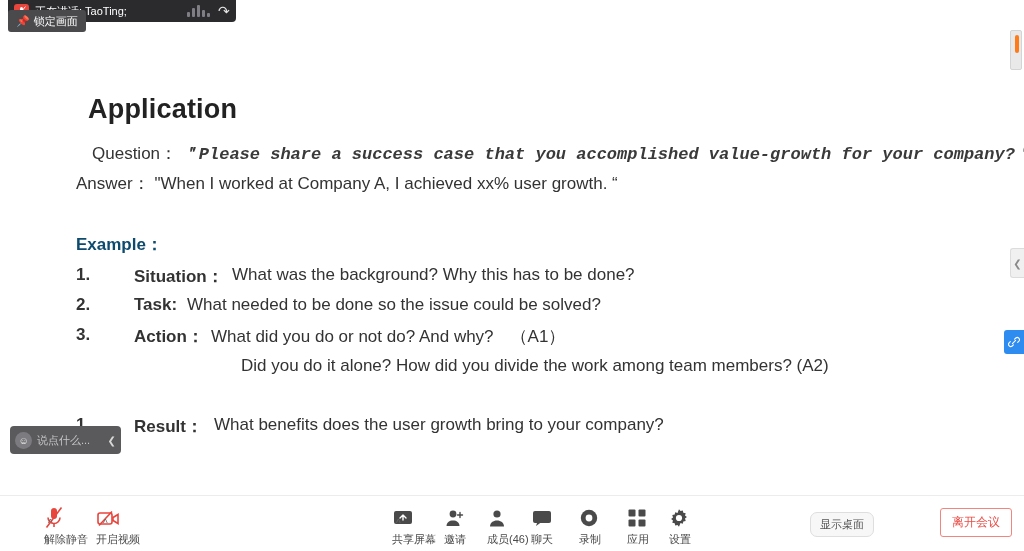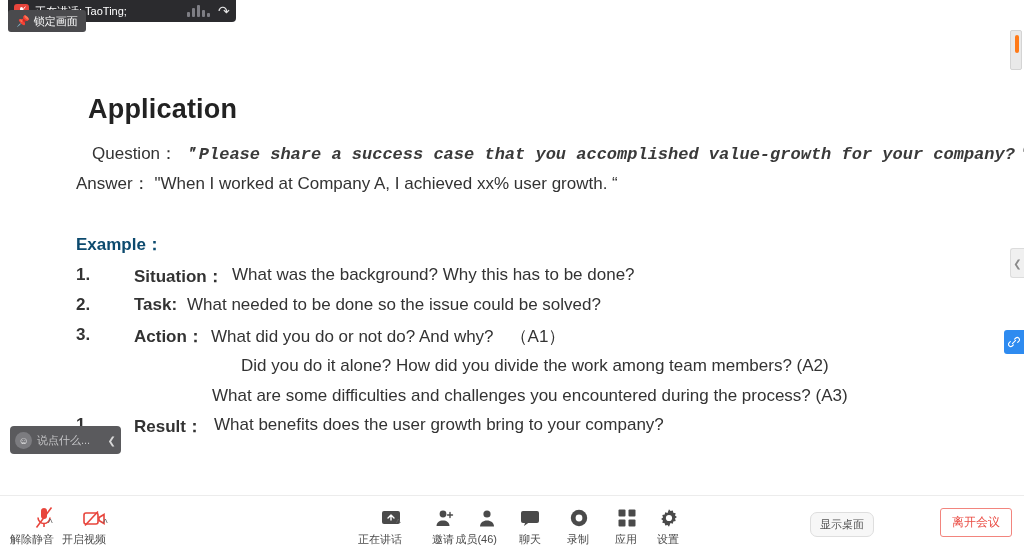--- a/index.html
+++ b/index.html
@@ -273,24 +273,25 @@
     width: 1024px;
     height: 55px;
     background: #ffffff;
     border-top: 1px solid #ececec;
   }
   .tool-item {
     position: absolute;
     bottom: 4px;
     display: flex;
     flex-direction: column;
-    align-items: flex-end;
+    align-items: flex-start;
     width: 54px;
     color: #4a4a4a;
     font-size: 11px;
+    padding-left: 44px;
   }
   .tool-item .ico {
     height: 24px;
     display: flex;
     align-items: center;
     justify-content: center;
     margin-bottom: 2px;
   }
   .tool-item .lbl { white-space: nowrap; }
 
@@ -382,21 +383,20 @@
       <span class="body" style="left:111px;">What needed to be done so the issue could be solved?</span>
     </div>
 
     <div class="step" style="left:76px; top:265px; width:860px;">
       <span class="num">3.</span>
       <span class="head">Action：</span>
       <span class="body" style="left:135px;">What did you do or not do? And why?　（A1）</span>
     </div>
 
     <div class="sub-line" style="left:212px; top:296px;margin-left:29px;">Did you do it alone? How did you divide the work among team members? (A2)</div>
-    <div class="sub-line" style="left:212px; top:326px;">What are some difficulties and challenges you encountered during the process? (A3)</div>
 
     <div class="step" style="left:76px; top:355px; width:860px;">
       <span class="num">1.</span>
       <span class="head">Result：</span>
       <span class="body" style="left:138px;">What benefits does the user growth bring to your company?</span>
     </div>
   </div>
 
   <div class="right-scroll">
     <div class="bar"></div>
@@ -445,21 +445,21 @@
     </div>
     <span class="caret" style="left:103px;">^</span>
 
     <div class="tool-item" style="left:348px;">
       <span class="ico">
         <svg class="svg-ico" width="22" height="20" viewBox="0 0 22 20" aria-hidden="true">
           <rect x="2" y="3" width="18" height="13" rx="2" fill="#4a4a4a"></rect>
           <path d="M11 12V7M11 7l-3 3M11 7l3 3" stroke="#ffffff" stroke-width="1.4" fill="none" stroke-linecap="round"></path>
         </svg>
       </span>
-      <span class="lbl">正在讲话</span>
+      <span class="lbl">共享屏幕</span>
     </div>
     <span class="caret" style="left:396px;">^</span>
 
     <div class="tool-item" style="left:400px;">
       <span class="ico">
         <svg class="svg-ico" width="20" height="20" viewBox="0 0 20 20" aria-hidden="true">
           <circle cx="9" cy="6" r="3.4" fill="#4a4a4a"></circle>
           <path d="M2.5 18c0-3.6 2.9-5.6 6.5-5.6s6.5 2 6.5 5.6z" fill="#4a4a4a"></path>
           <path d="M16 4.5v5M13.5 7h5" stroke="#4a4a4a" stroke-width="1.4" stroke-linecap="round"></path>
         </svg>

